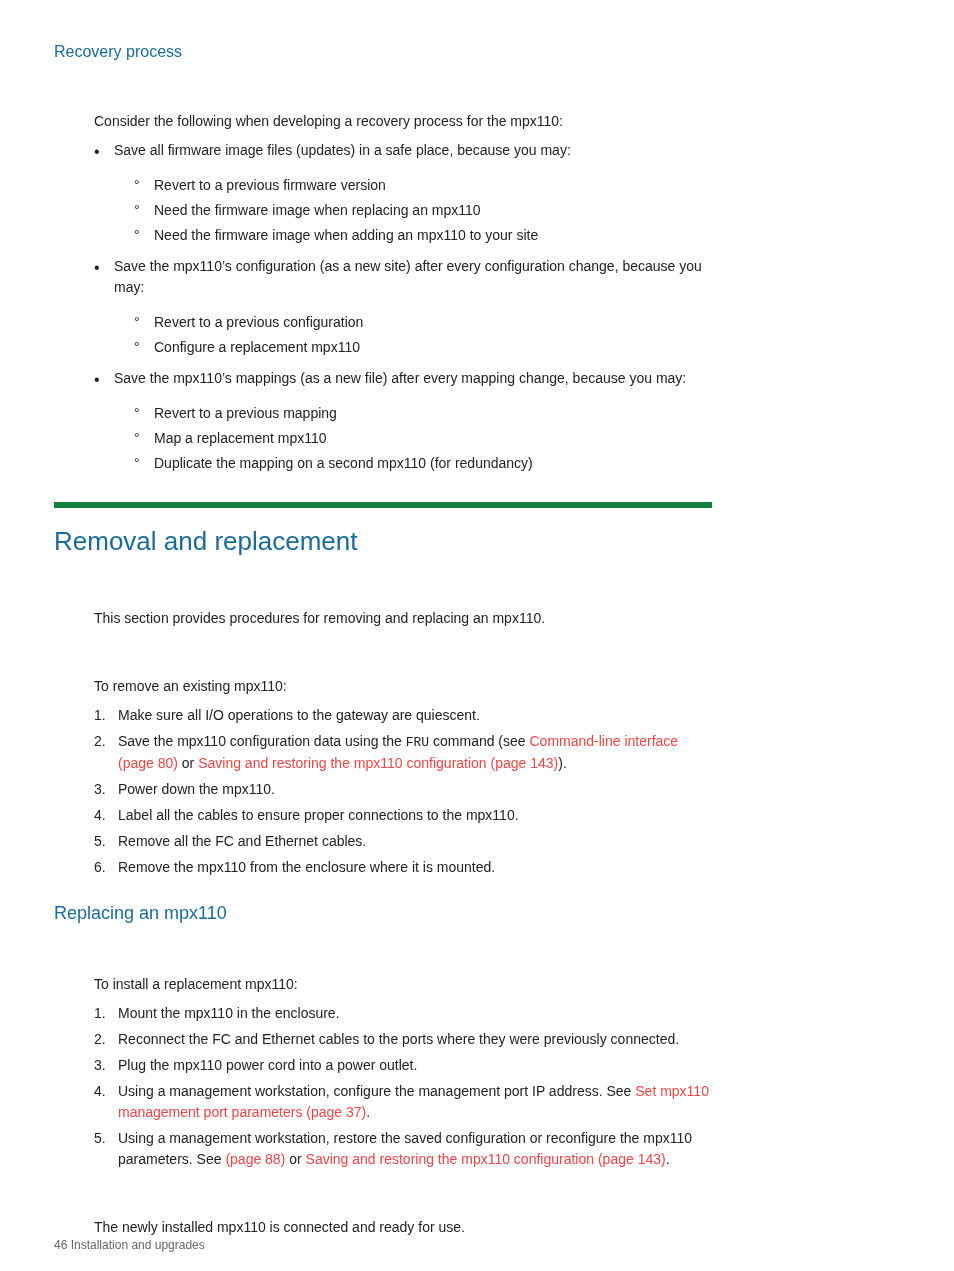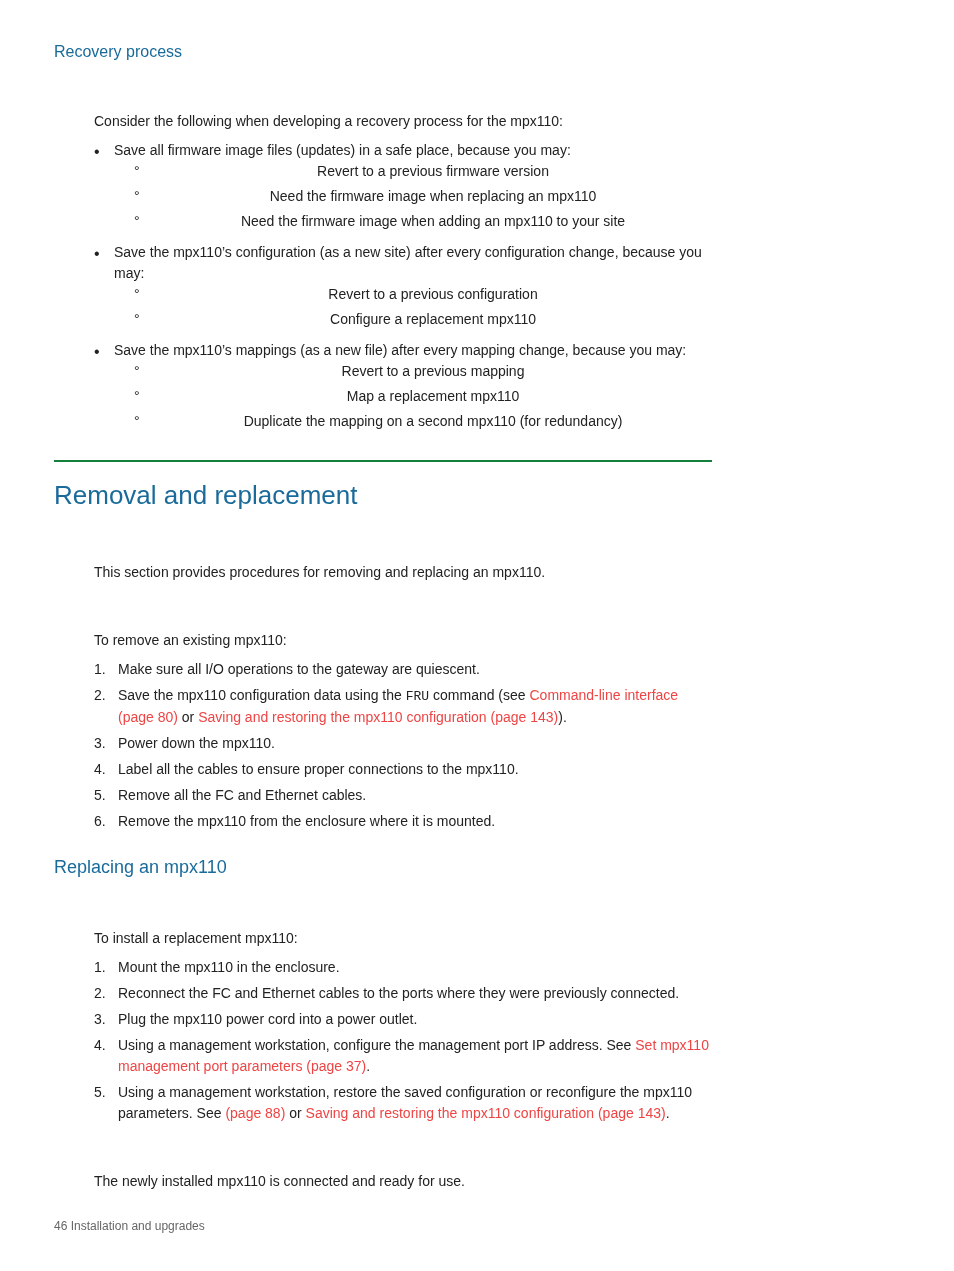--- a/index.html
+++ b/index.html
@@ -30,21 +30,21 @@
       margin-bottom: 8px;
       margin-top: 0;
     }
 
     .section-heading-large {
       color: #1a6b9a;
       font-size: 26px;
       font-weight: normal;
       margin-bottom: 10px;
       margin-top: 28px;
-      border-top: 2px solid #15803d;
+      border-top: 6px solid #15803d;
       padding-top: 14px;
     }
 
     .section-heading-medium {
       color: #1a6b9a;
       font-size: 18px;
       font-weight: normal;
       margin-bottom: 8px;
       margin-top: 22px;
     }
@@ -72,23 +72,22 @@
       content: '•';
       position: absolute;
       left: 0;
       top: 0;
       font-size: 16px;
       color: #222222;
     }
 
     .sub-bullet-list {
       margin-left: 20px;
-      margin-top: 0;
+      margin-top: 14px;
       list-style: none;
-      text-align: center;
     }
 
     .sub-bullet-list > li {
       position: relative;
       padding-left: 20px;
       margin-bottom: 4px;
     }
 
     .sub-bullet-list > li::before {
       content: '°';

